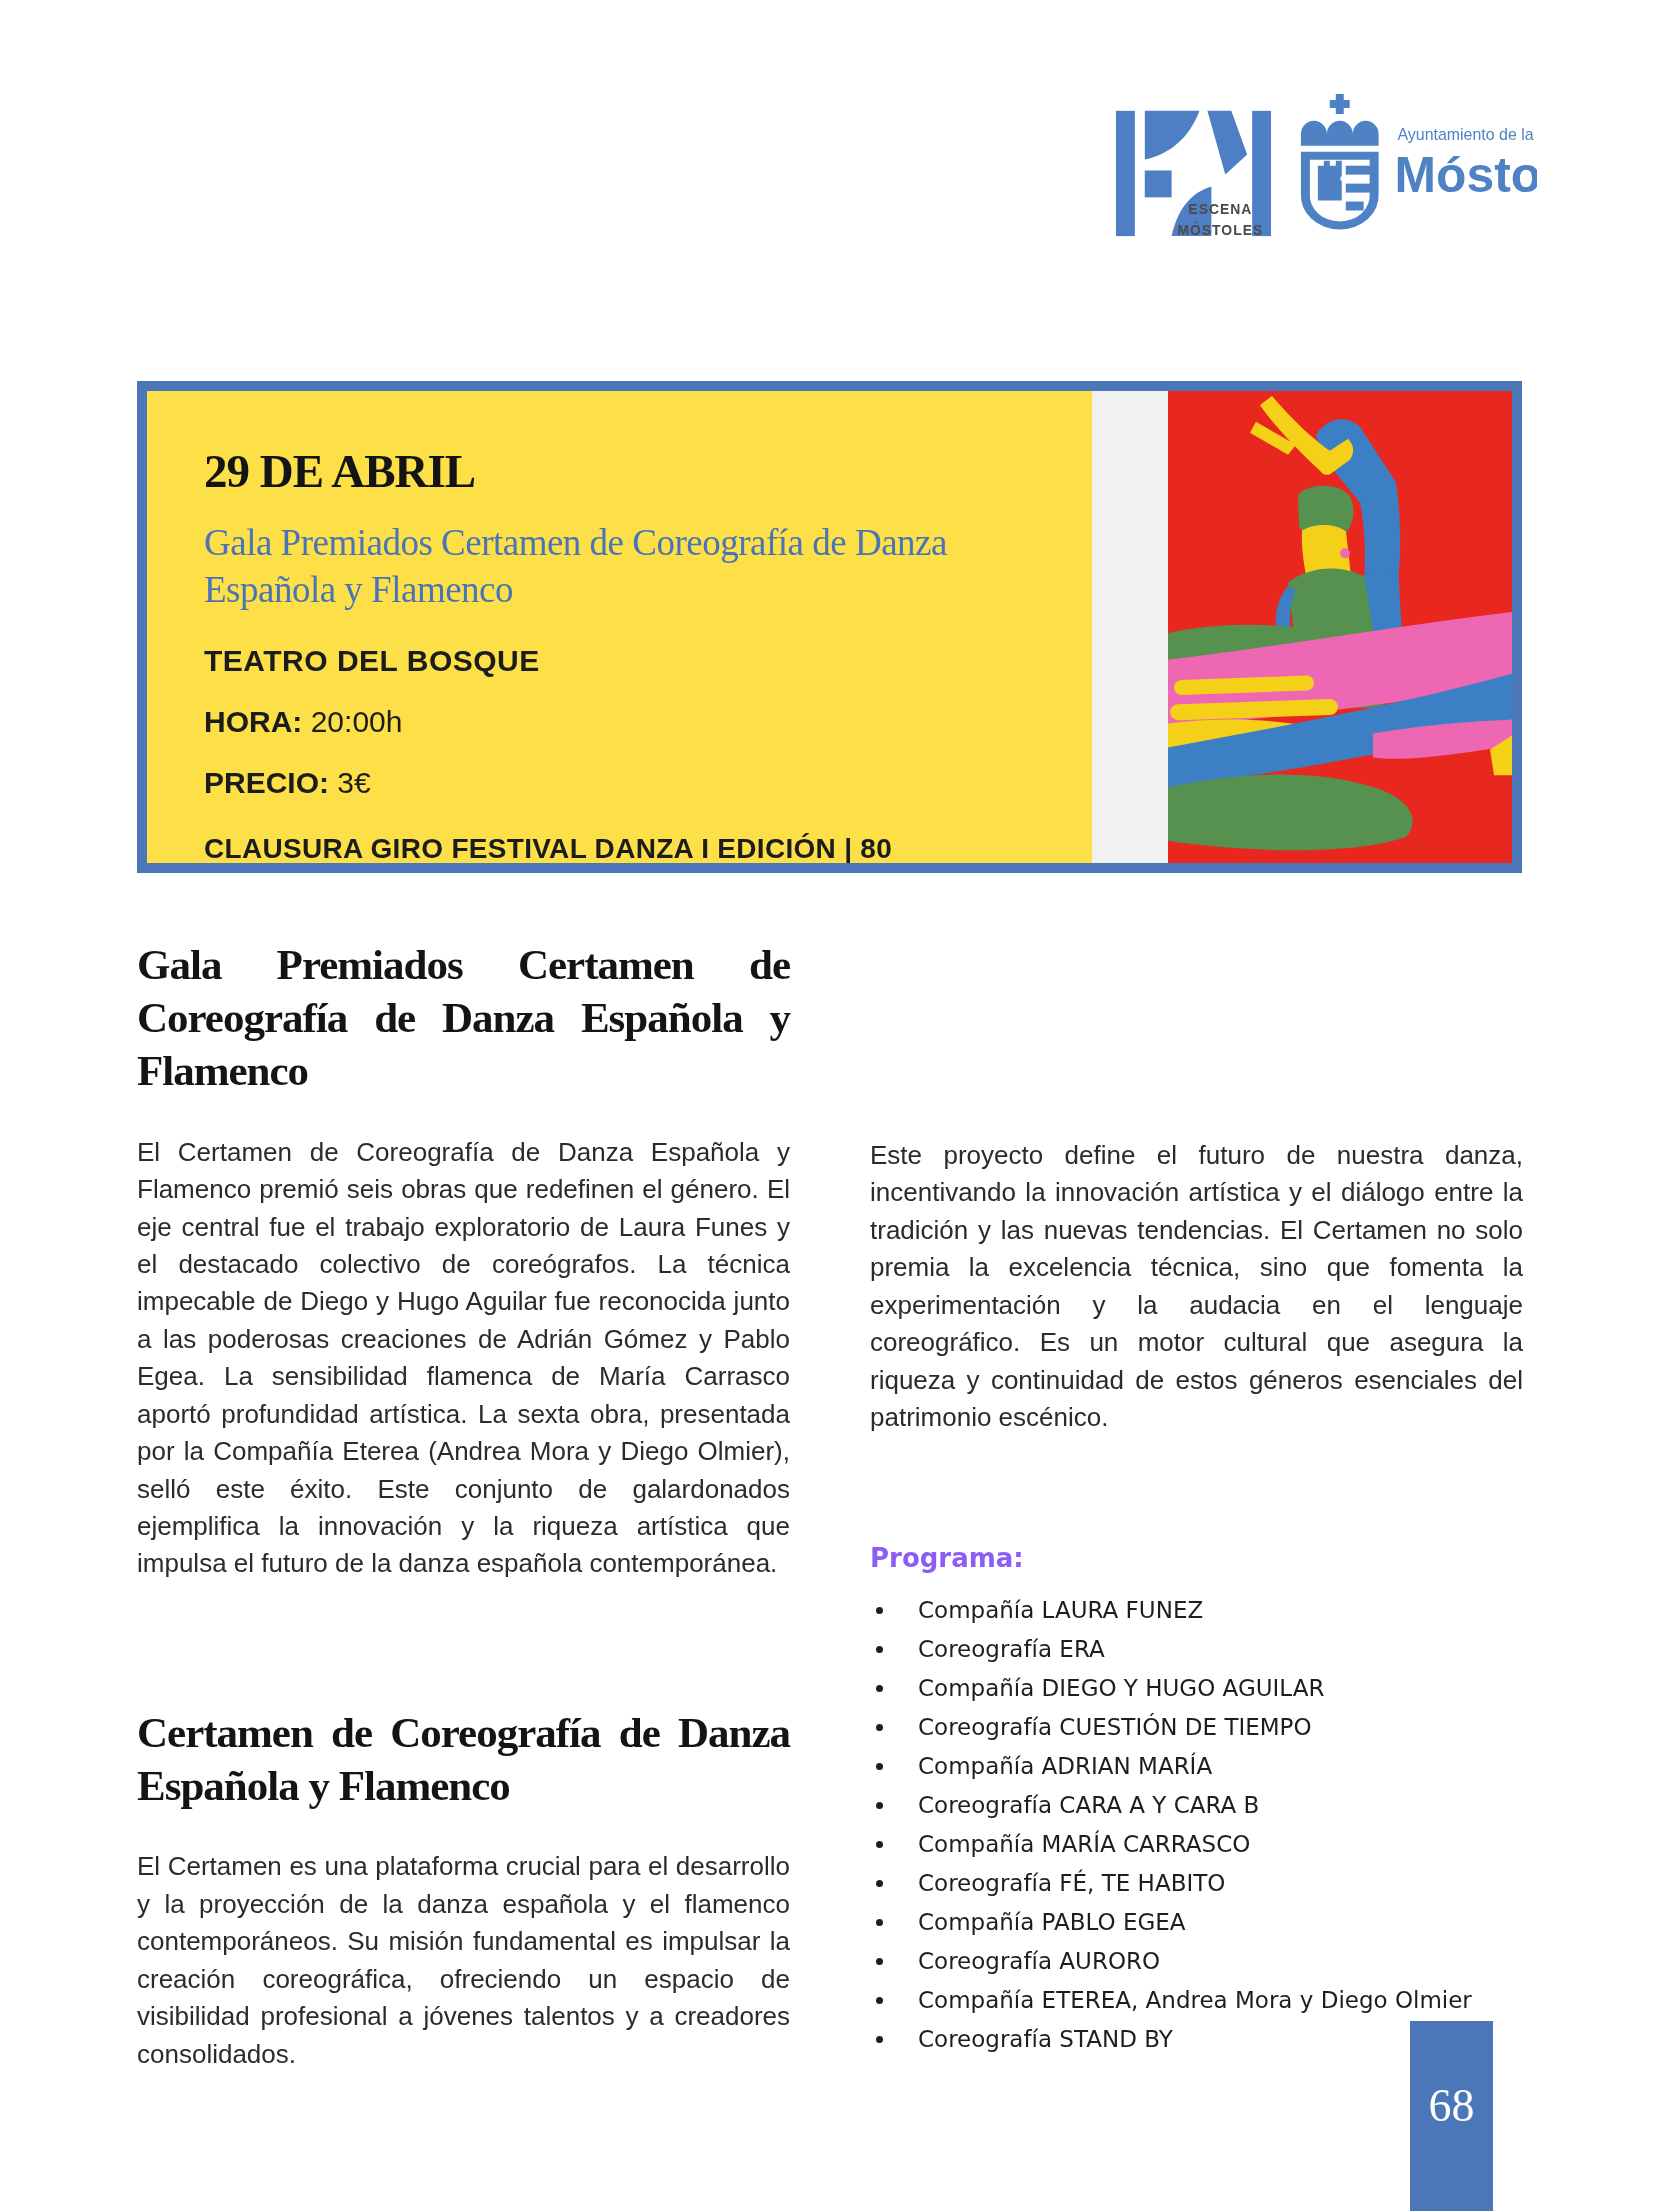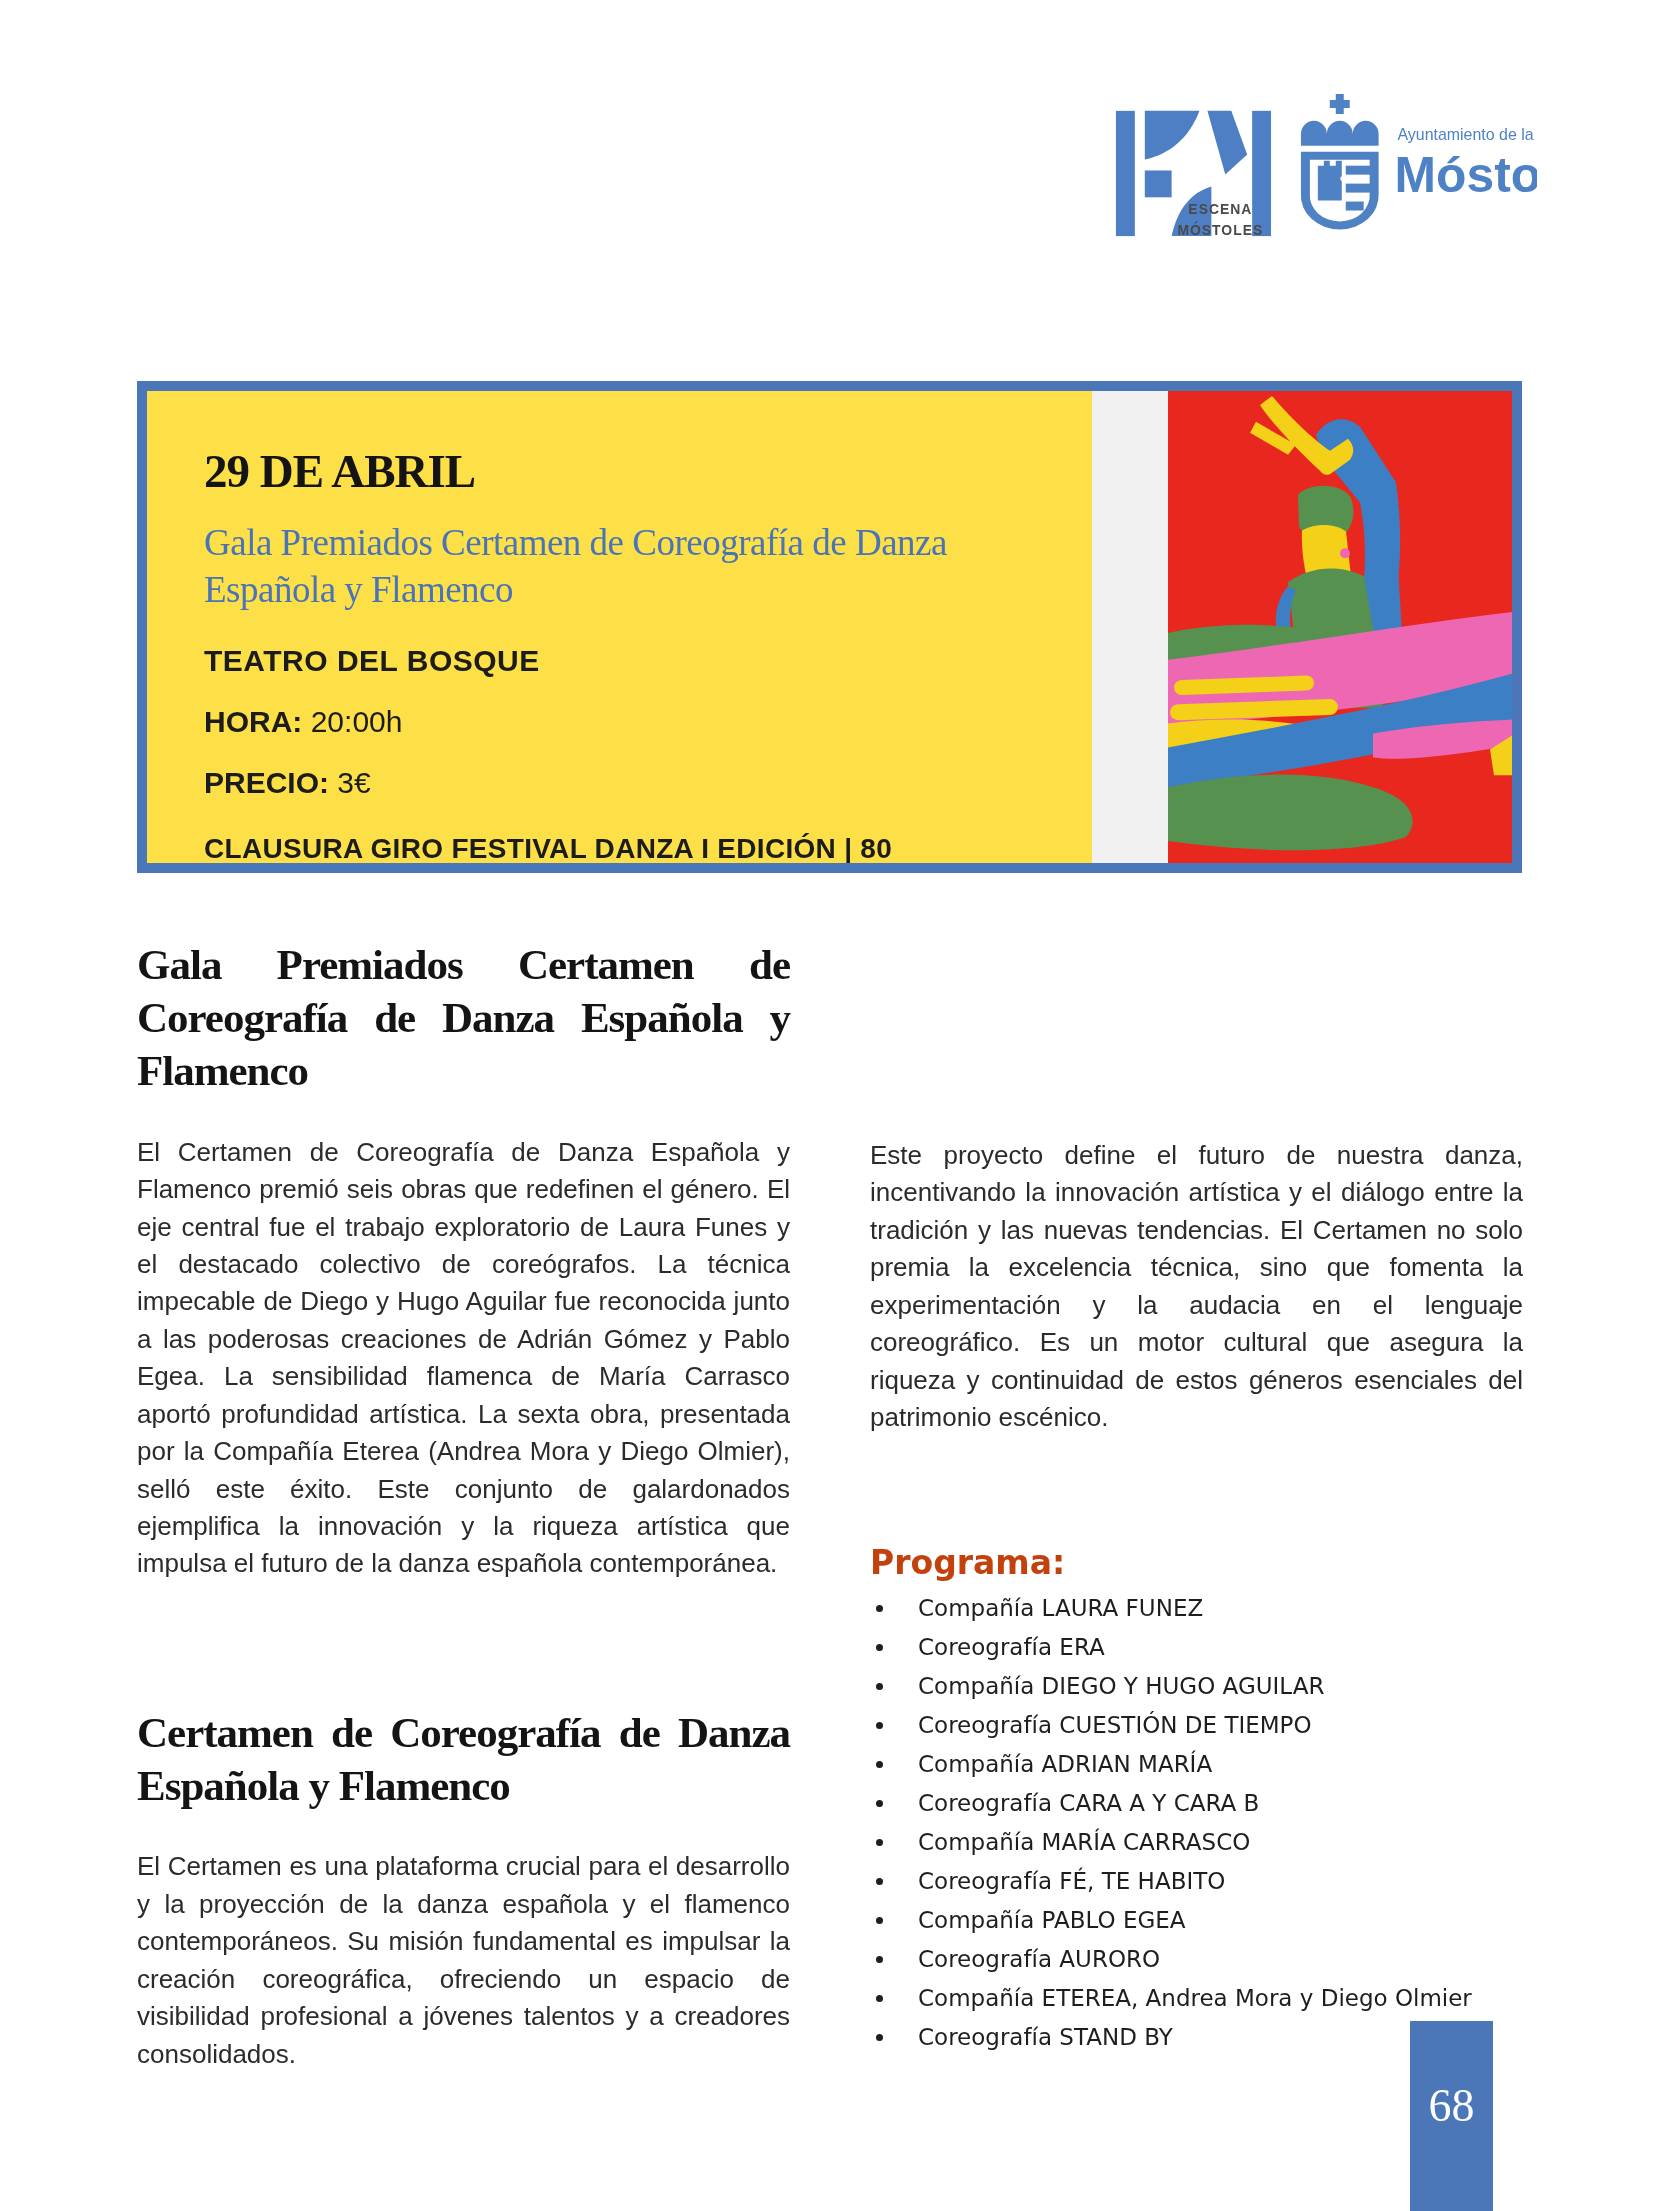--- a/index.html
+++ b/index.html
@@ -37,22 +37,22 @@
   .article-h{
     font-family:"Liberation Serif",serif;font-weight:700;font-size:43px;line-height:1.23;
     color:#141414;letter-spacing:-1px;text-align:justify;margin:0;
   }
   .article-h.second{margin-top:58px;}
   .body-p{
     font-size:26px;line-height:1.44;text-align:justify;color:#2b2b2b;margin:36px 0 0;
   }
   .body-p.first{min-height:515px;}
   .body-p.right{margin:0;min-height:330px;}
-  .program-label{margin-top:76px;font-family:"DejaVu Sans",sans-serif;font-weight:700;font-size:33px;color:#c2410c;}
-  .program-list{list-style:none;margin:13px 0 0;padding:0;}
+  .program-label{margin-top:76px;font-family:"DejaVu Sans",sans-serif;font-weight:700;font-size:26px;color:#8b5cf6;}
+  .program-list{list-style:none;margin:24px 0 0;padding:0;}
   .program-list li{
     position:relative;padding-left:48px;font-family:"DejaVu Sans",sans-serif;
     font-size:23px;line-height:27px;color:#1e1e1e;margin-bottom:12px;
   }
   .program-list li::before{
     content:"";position:absolute;left:6px;top:10px;width:7px;height:7px;border-radius:50%;background:#1e1e1e;
   }
   
   .page-num{
     position:absolute;left:1410px;top:2021px;width:83px;height:191px;background:#4b76b8;

